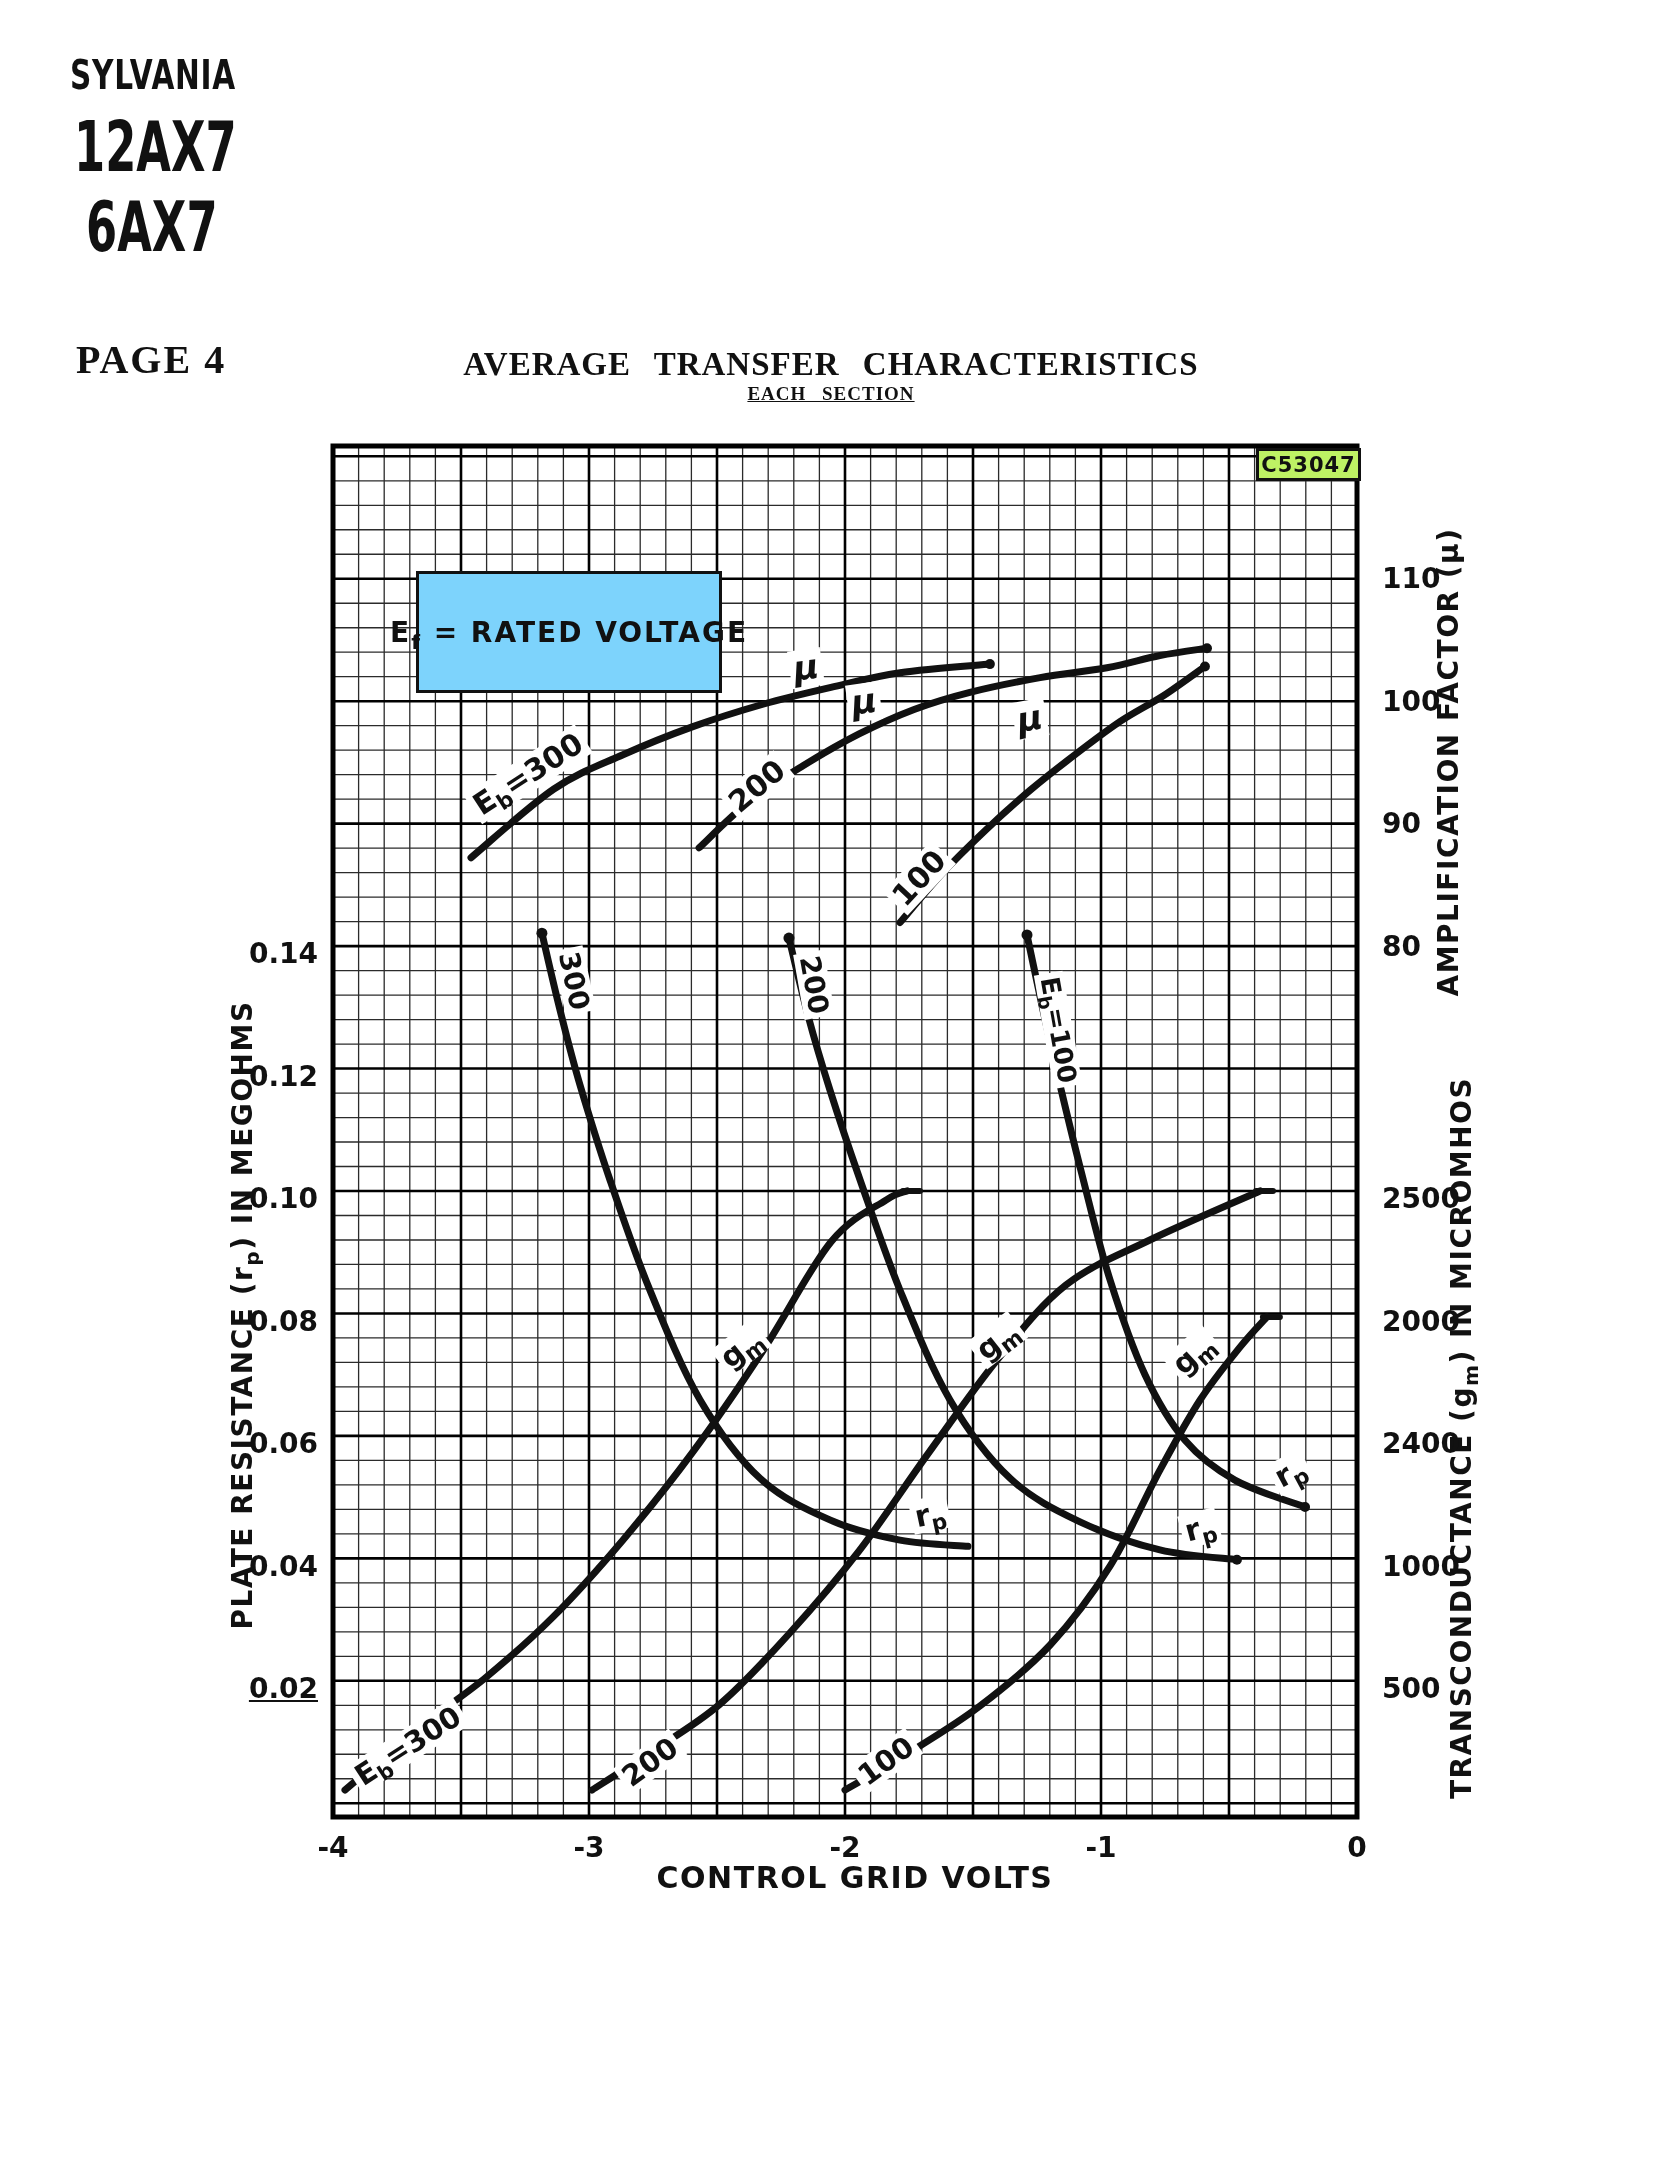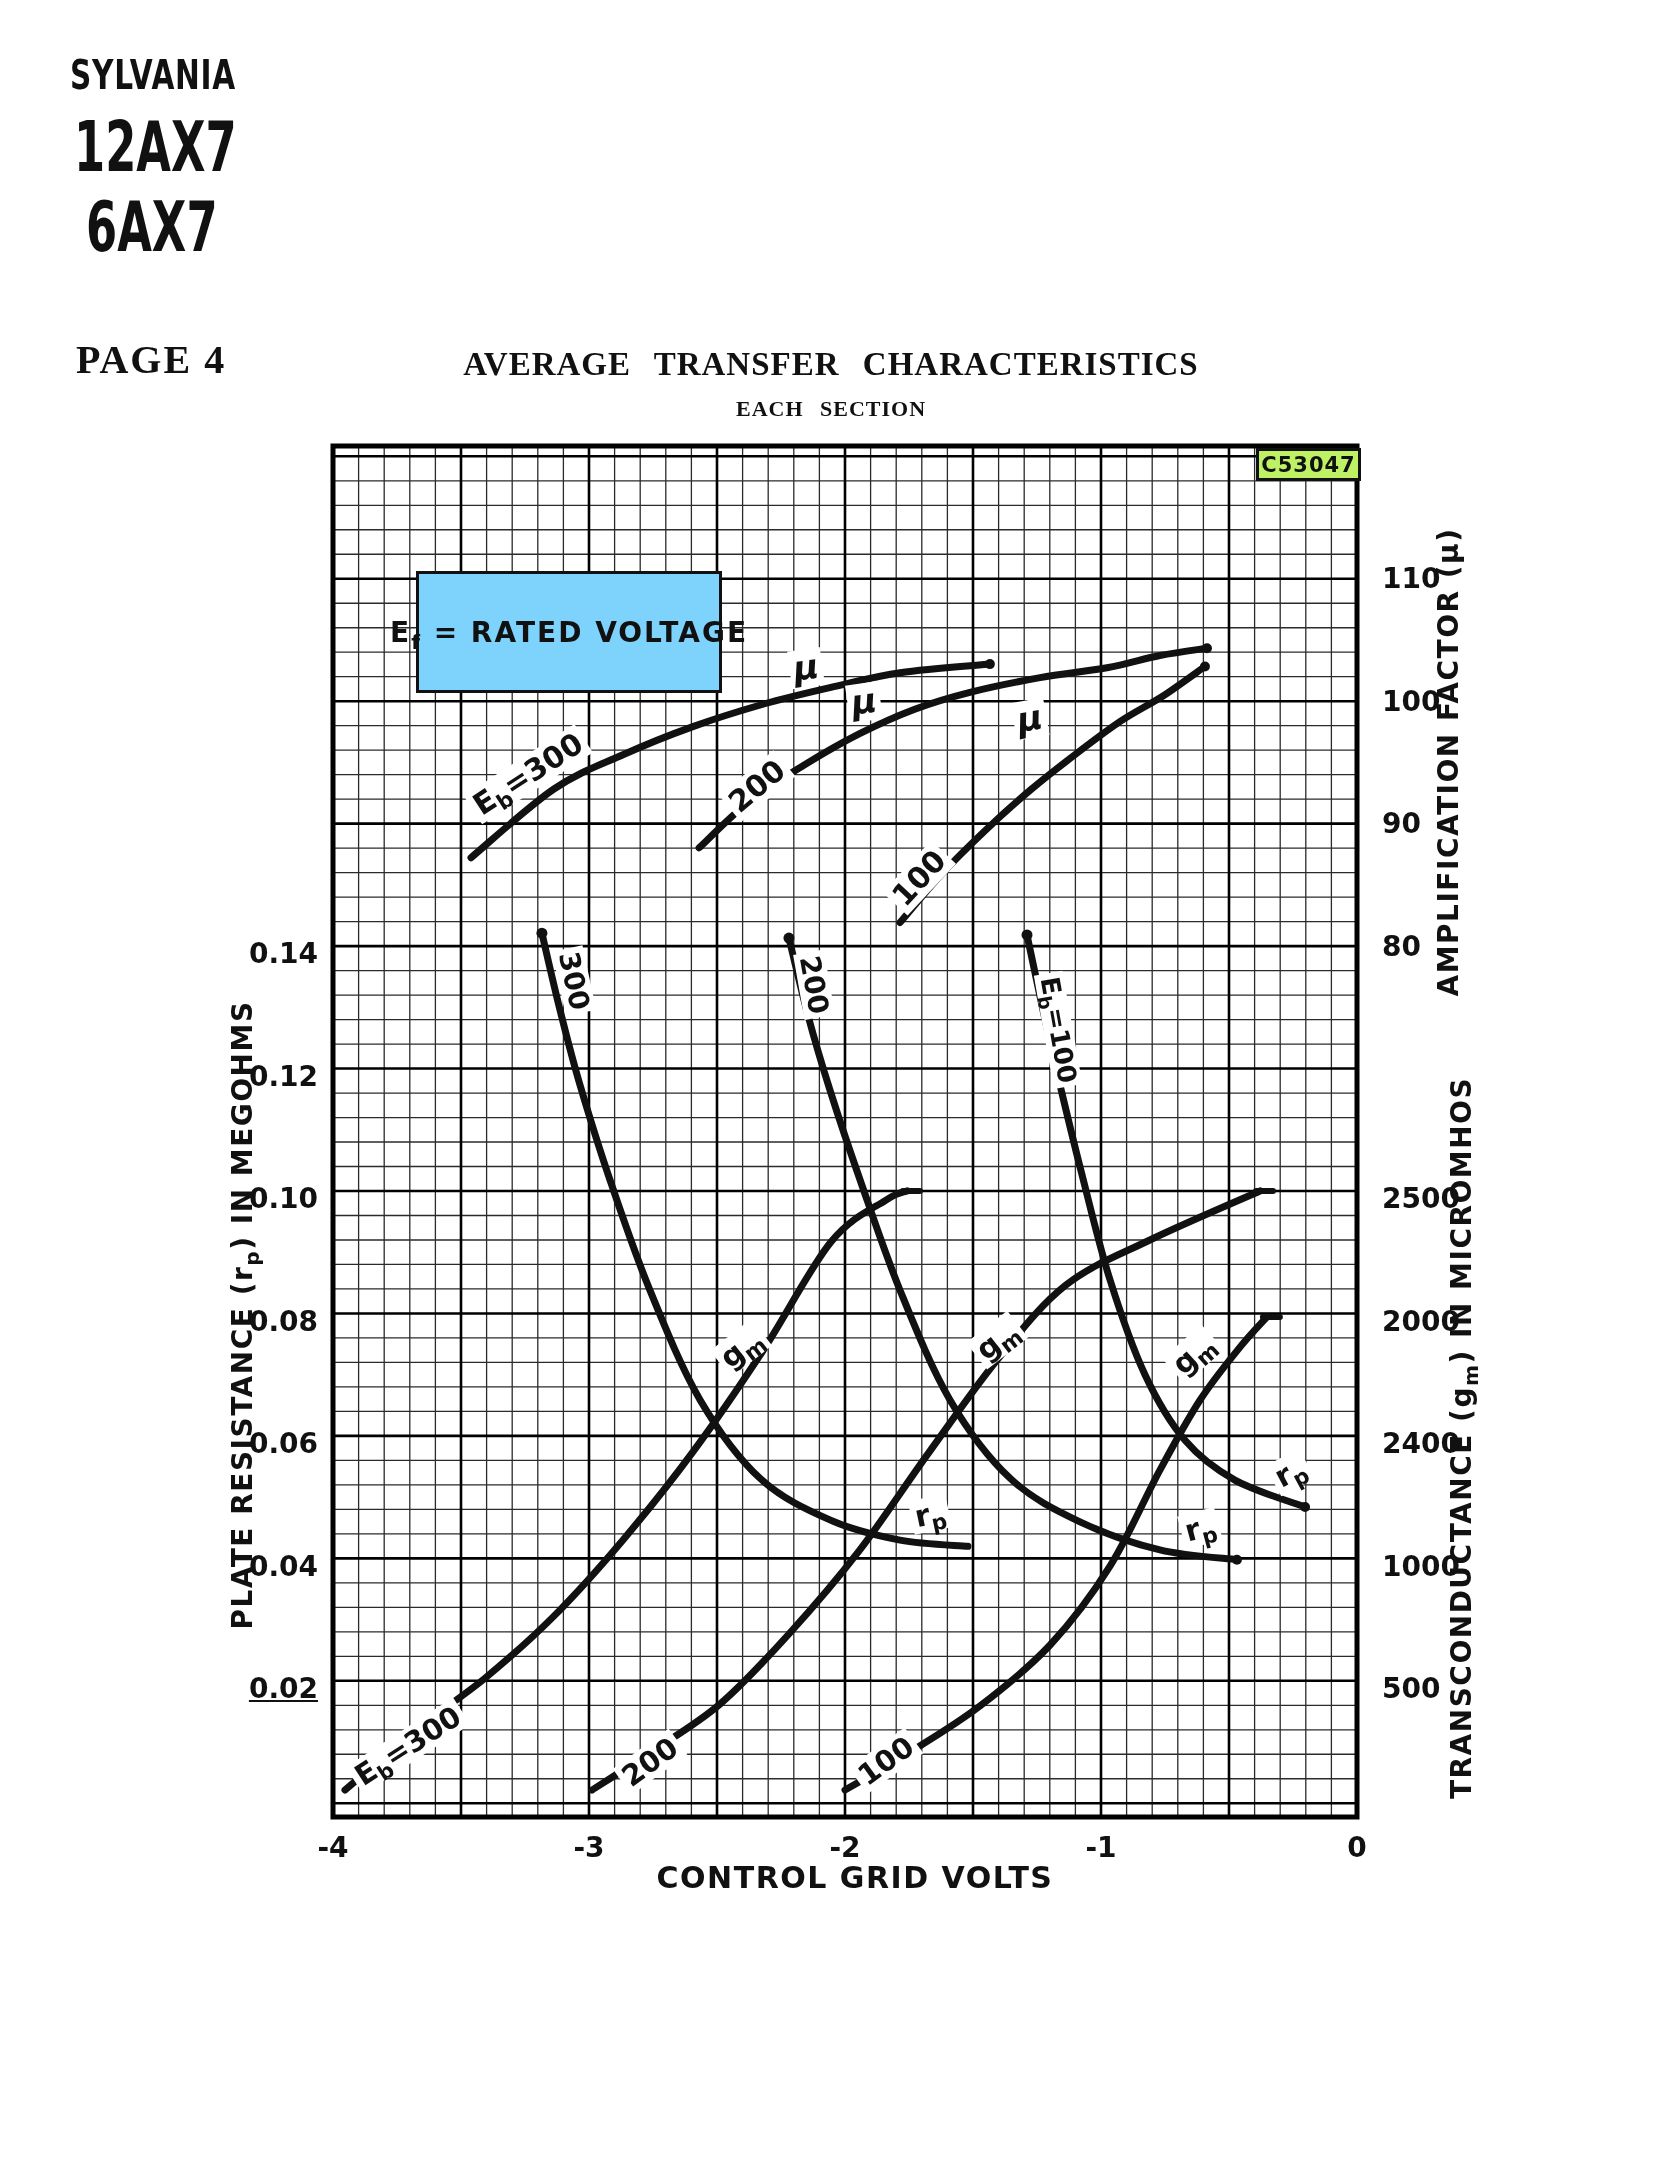--- a/index.html
+++ b/index.html
@@ -10,21 +10,21 @@
          transform:scaleX(.74);transform-origin:left top;white-space:nowrap;}
   .model{font-size:70px;font-weight:900;transform:scaleX(.64);transform-origin:left top;
          white-space:nowrap;line-height:1;}
   .model1{left:74px;top:112px;}
   .model2{left:86px;top:192px;}
   .pagelabel{left:76px;top:336px;font-family:Liberation Serif, serif;font-weight:700;
              font-size:40px;letter-spacing:2px;}
   .titlewrap{left:0;right:0;top:346px;text-align:center;font-family:"Liberation Serif",serif;
              font-weight:700;}
   .title1{font-size:33px;letter-spacing:1px;word-spacing:14px;}
-  .title2{font-size:22px;letter-spacing:1px;word-spacing:10px;margin-top:13px;}
+  .title2{font-size:19px;letter-spacing:1px;word-spacing:10px;margin-top:0;text-decoration:underline;}
   .figcode{left:1256px;top:448px;width:99px;height:27px;border:3px solid #111;
            display:flex;align-items:center;justify-content:center;background:#bef264;
            font-size:21px;font-weight:700;letter-spacing:1px;}
   .efbox{left:416px;top:571px;width:300px;height:116px;border:3px solid #111;background:#7dd3fc;
          display:flex;align-items:center;justify-content:center;font-size:28px;font-weight:700;
          letter-spacing:2px;white-space:nowrap;}
   .ticklabel{position:absolute;font-weight:700;font-size:28px;white-space:nowrap;line-height:1;margin-top:8px;}
   .clabel{position:absolute;font-weight:700;white-space:nowrap;line-height:1.05;}
   .clabel.bg{background:#fff;padding:1px 4px;}
   .axistitle{position:absolute;font-weight:700;font-size:28px;letter-spacing:1.5px;

